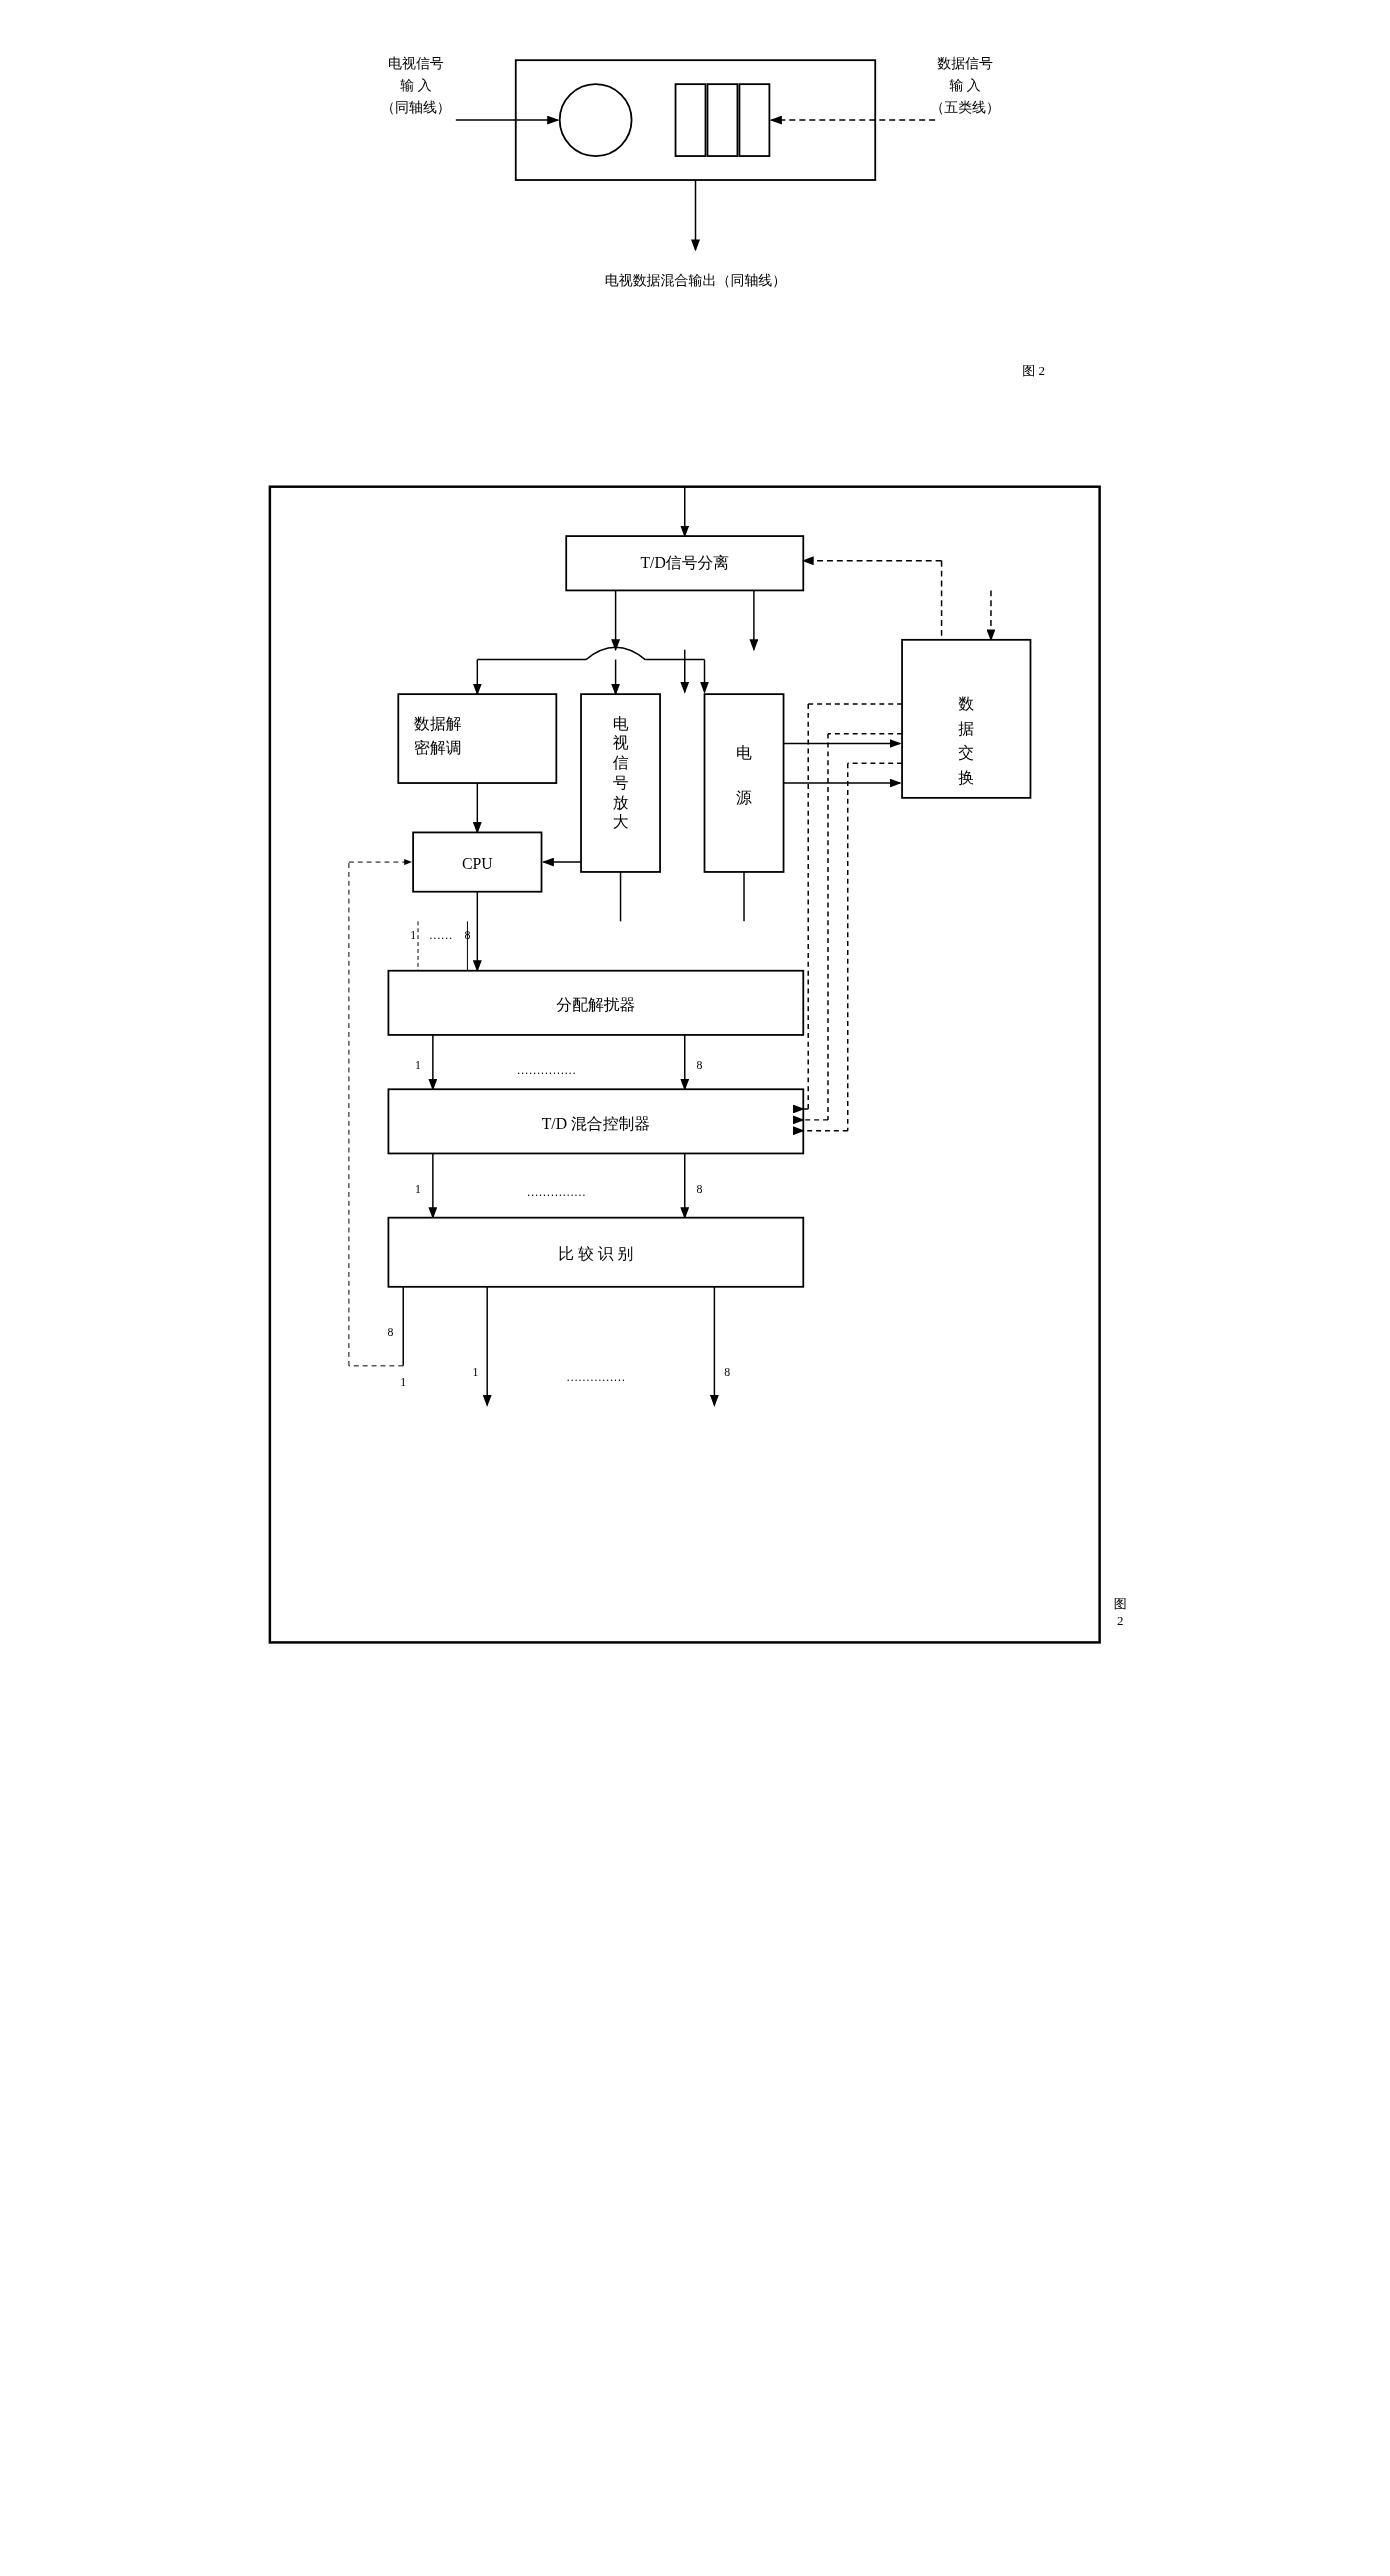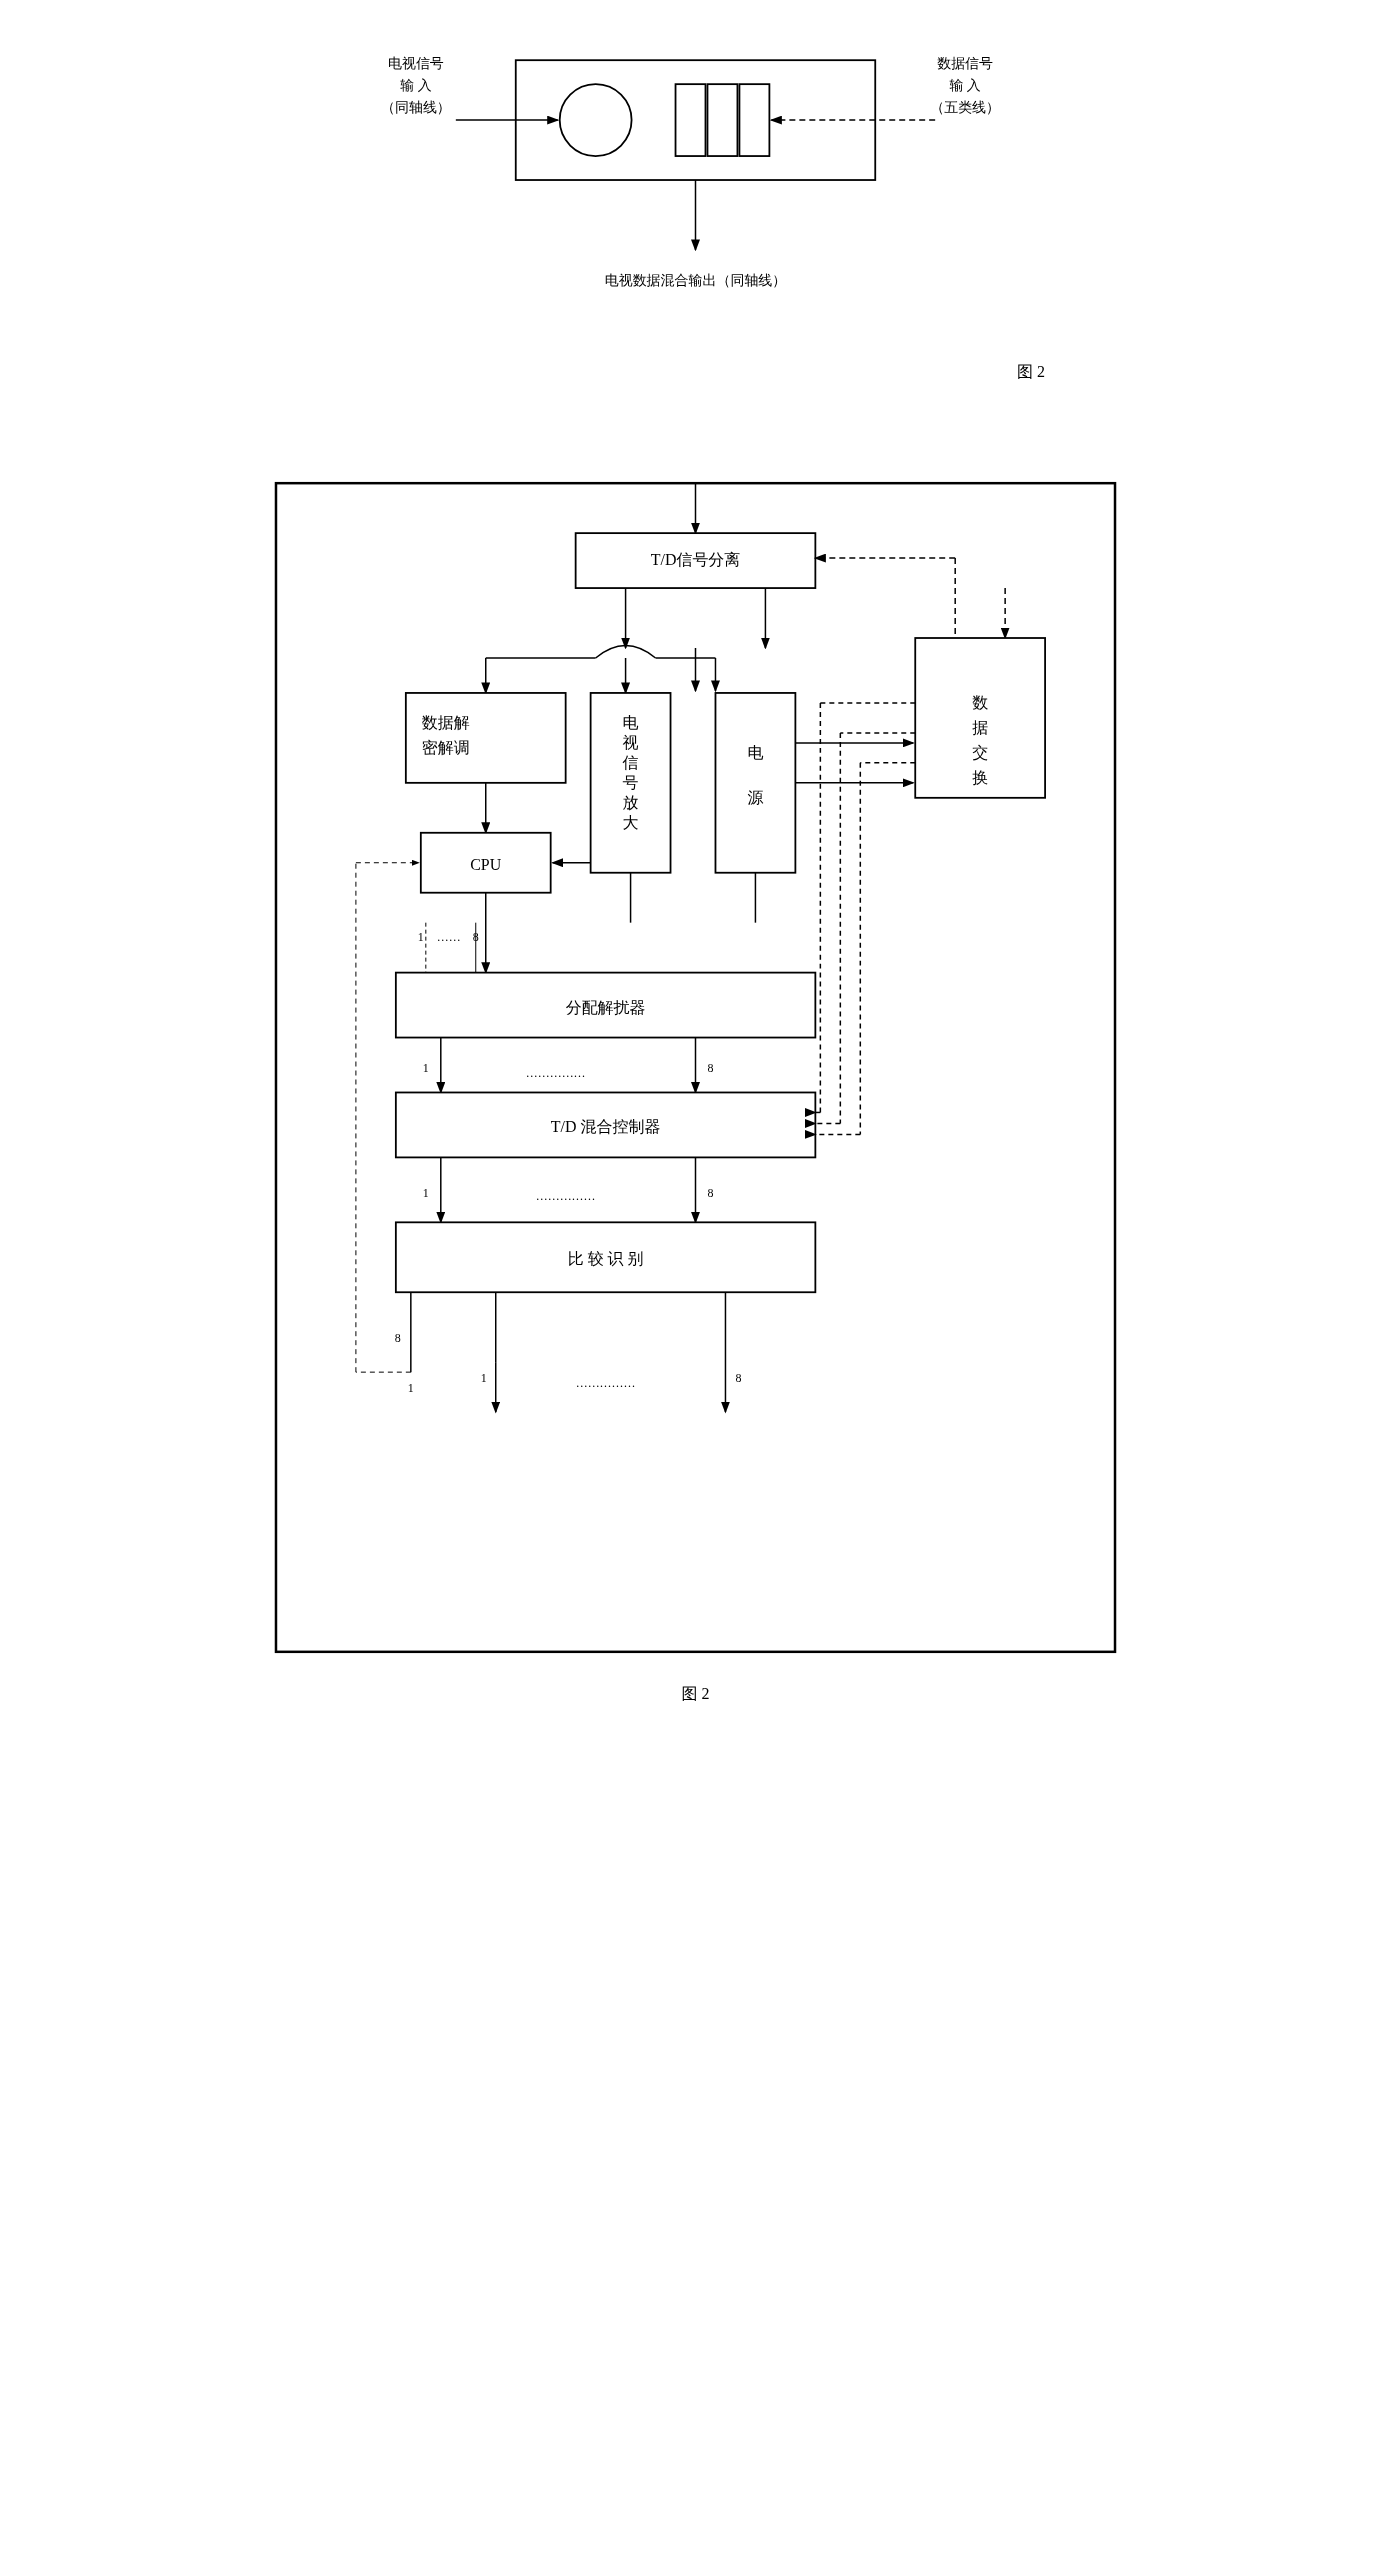--- a/index.html
+++ b/index.html
@@ -16,21 +16,21 @@
 
     .page-container {
       width: 899px;
       padding: 40px 20px;
       display: flex;
       flex-direction: column;
       align-items: center;
     }
 
     .fig-caption {
-      font-size: 16px;
+      font-size: 13px;
       margin-top: 12px;
       margin-bottom: 40px;
       text-align: center;
     }
     .arrow-head { fill: #000; }
     .box-rect { stroke: #000; stroke-width: 1.8; fill: #fff; }
     .box-text { font-family: "SimSun","宋体",serif; font-size: 16px; fill: #000; text-anchor: middle; }
     .label-text { font-family: "SimSun","宋体",serif; font-size: 14px; fill: #000; text-anchor: middle; }
     .label-text-sm { font-family: "SimSun","宋体",serif; font-size: 12px; fill: #000; text-anchor: middle; }
   </style>
@@ -72,21 +72,21 @@
       <line x1="590" y1="80" x2="426" y2="80" stroke="#000" stroke-width="1.5" stroke-dasharray="6,4" marker-end="url(#arrowhead2d)"></line>
 
       <line x1="350" y1="140" x2="350" y2="210" stroke="#000" stroke-width="1.5" marker-end="url(#arrowhead2)"></line>
 
       <text x="350" y="245" class="label-text" text-anchor="middle" font-size="15">电视数据混合输出（同轴线）</text>
     </svg>
 
     <div class="fig-caption">图 2</div>
   </div>
 
-  <div style="display:flex; flex-direction:column; align-items:center;">
+  <div style="display:flex; flex-direction:row; align-items:flex-end;">
 
     <svg width="859" height="1199" viewBox="0 0 860 1200">
       <defs>
         <marker id="ah" markerWidth="8" markerHeight="6" refX="7" refY="3" orient="auto">
           <polygon points="0 0, 8 3, 0 6" fill="#000"></polygon>
         </marker>
         <marker id="ahd" markerWidth="8" markerHeight="6" refX="7" refY="3" orient="auto">
           <polygon points="0 0, 8 3, 0 6" fill="#000"></polygon>
         </marker>
         <marker id="ahu" markerWidth="8" markerHeight="6" refX="7" refY="3" orient="auto" markerUnits="strokeWidth">

